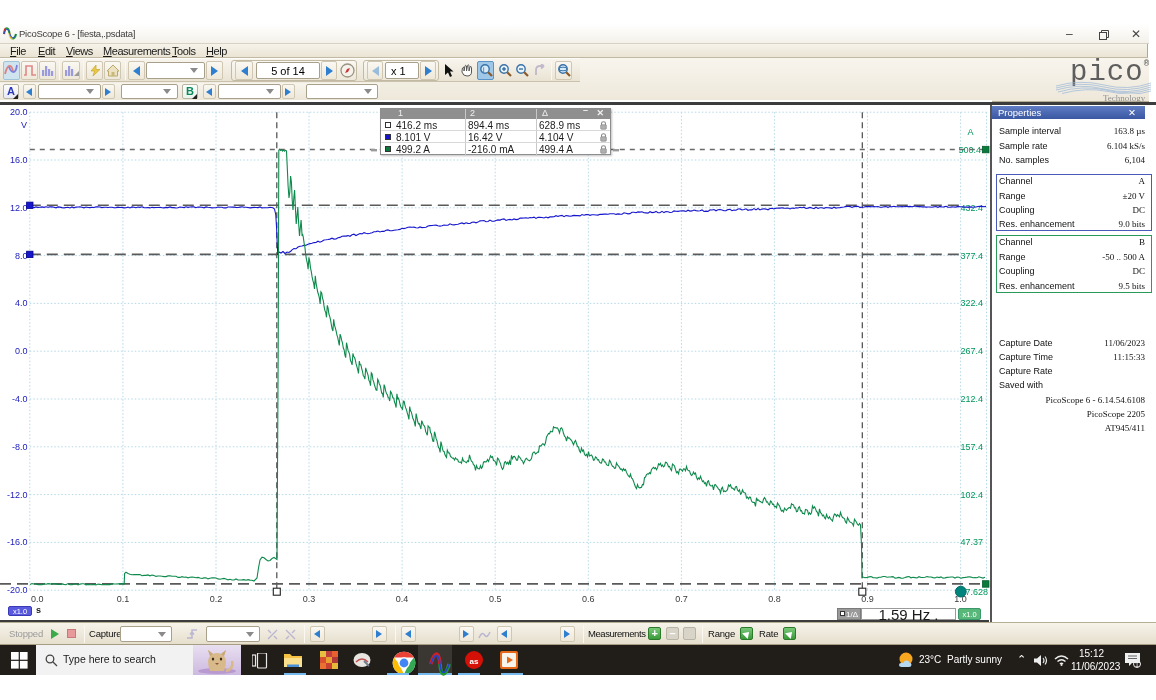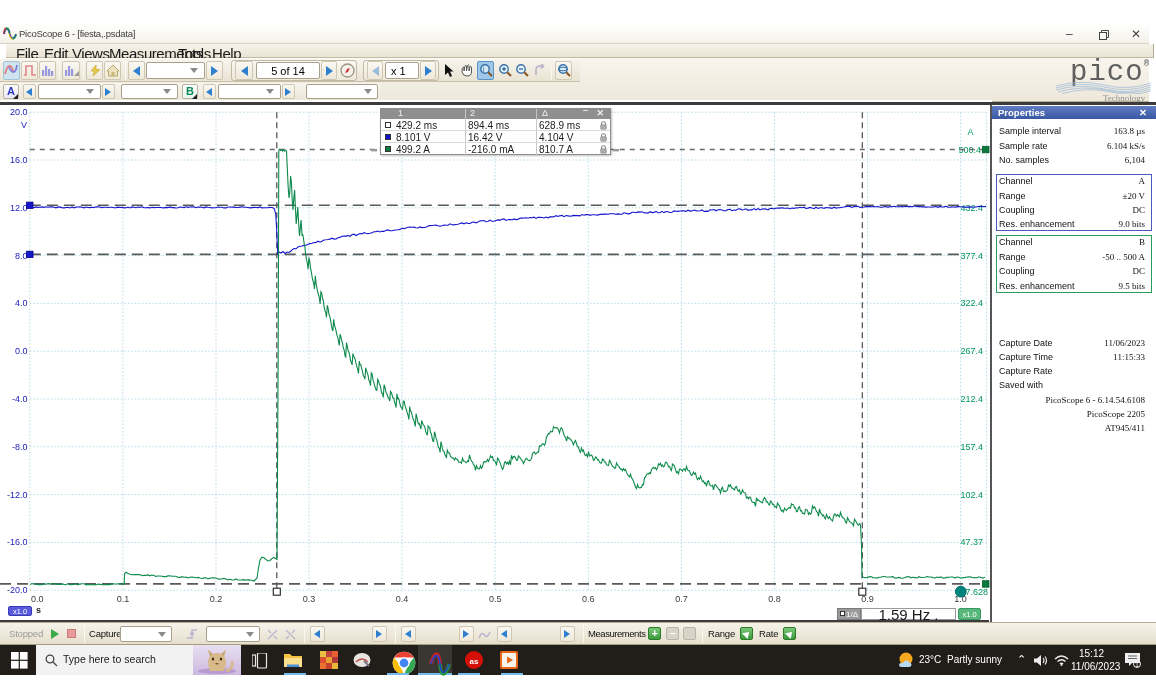--- a/index.html
+++ b/index.html
@@ -1,20 +1,20 @@
 <!DOCTYPE html>
 <html><head><meta charset="utf-8"><style>
 * { margin:0; padding:0; box-sizing:border-box; }
 body { width:1156px; height:700px; background:#fff; font-family:"Liberation Sans",sans-serif; position:relative; overflow:hidden; }
 .abs { position:absolute; }
 
 #titlebar { left:0; top:24px; width:1149px; height:20px; background:linear-gradient(#ffffff,#f4f1ea); border-bottom:1px solid #d8d2c4; }
 #title-text { left:19px; top:28px; font-size:9.5px; letter-spacing:-0.25px; color:#3c3c3c; }
 .winbtn { top:27px; font-size:12px; color:#444; }
-#menubar { left:0; top:44px; width:1148px; border-right:1px solid #b0a794; border-bottom:1px solid #c2b9a5; height:14px; background:linear-gradient(#f6f3ea,#eae4d4); font-size:15px; color:#1a1a1a; letter-spacing:-0.45px;margin-left:6px; }
+#menubar { left:0; top:44px; width:1148px; border-right:1px solid #b0a794; border-bottom:1px solid #c2b9a5; height:14px; background:linear-gradient(#f6f3ea,#eae4d4); font-size:11px; color:#1a1a1a; letter-spacing:-0.45px; }
 .mi { position:absolute; top:1px; }
 .mi u { text-decoration:underline; }
 #tbband { left:0; top:58px; width:1149px; height:44px; background:linear-gradient(#f8f5ee,#eee8da); border-bottom:1px solid #b7ae97; }
 #darkline { left:0; top:102px; width:1156px; height:2.5px; background:#3c3c3c; z-index:6; }
 #darkline2 { left:0; top:620px; width:989px; height:2px; background:#3c3c3c; z-index:6; }
 #toolbar1 { left:0; top:58px; width:580px; height:24px; background:linear-gradient(#f8f5ee,#e9e3d3); border-top:1px solid #fdfcf8; border-bottom:1px solid #c9c1ac;padding-left:41px; }
 #toolbar2 { left:0; top:83px; width:380px; height:18px; background:linear-gradient(#f8f5ee,#ebe5d6); }
 .tbtn { position:absolute; top:2px; height:19px; border:1px solid #cfc7b2; border-radius:2px; background:linear-gradient(#faf8f2,#eee8d9); }
 .sep { position:absolute; top:2px; height:19px; width:1px; background:#b9b09a; border-right:1px solid #faf8f0; }
 .combo { position:absolute; background:#fff; border:1px solid #a9a08b; border-radius:2px; }
@@ -36,21 +36,21 @@
 .hb { fill:#1616cd; stroke:#00008b; stroke-width:0.8; }
 .hg { fill:#0a7a3c; stroke:#005c2a; stroke-width:0.8; }
 
 #meas { left:380px; top:107.5px; width:231px; height:47px; background:#fff; border:1px solid #8d8d8d; box-shadow:1px 1px 2px rgba(0,0,0,0.25); font-size:10px; }
 #meas-h { position:absolute; left:0; top:0; right:0; height:10.5px; background:#8f8f8f; color:#f0f0f0; font-size:9px; }
 .mrow { position:absolute; left:0; right:0; height:12px; border-bottom:1px solid #d8d8d8; }
 .mc { position:absolute; top:0.5px; color:#1c1c1c; }
 .msq { position:absolute; left:4px; top:3px; width:6px; height:6px; border:1px solid #333; }
 
 #props { left:990px; top:105px; width:166px; height:517px; background:#fff; border-left:2px solid #555; font-size:9px; color:#111; }
-#props-h { position:absolute; left:0; top:1px; right:0; height:13px; background:linear-gradient(#5f7cc4,#3a57a2); color:#fff; font-weight:bold; font-size:9.5px; }
+#props-h { position:absolute; left:0; top:1px; right:11px; height:13px; background:linear-gradient(#5f7cc4,#3a57a2); color:#fff; font-weight:normal; font-size:9.5px; }
 .pl { position:absolute; left:7px; }
 .pr { position:absolute; right:11px;font-family:Liberation Serif, serif; }
 .pbox { position:absolute; left:4px; right:4px; }
 
 #botbar { left:0; top:622px; width:1156px; height:23px; background:linear-gradient(#f6f3ea,#e6dfcd); border-top:1px solid #b7ae97; border-bottom:1px solid #a79d85; font-size:9.5px; letter-spacing:-0.2px; }
 
 #taskbar { left:0; top:645px; width:1156px; height:30px; background:#211d19; }
 #search { position:absolute; left:36px; top:0; width:205px; height:30px; background:#f2f2f2; }
 .tico { position:absolute; top:3px; width:24px; height:24px; }
 .tray { color:#fff; font-size:10px; }
@@ -312,21 +312,21 @@
       <span style="position:absolute;left:17px;top:-0.5px">1</span>
       <span style="position:absolute;left:89px;top:-0.5px">2</span>
       <span style="position:absolute;left:161px;top:-0.5px">Δ</span>
       <span style="position:absolute;right:22px;top:-3.5px;font-weight:bold">–</span>
       <span style="position:absolute;right:6px;top:-1px;font-weight:bold">✕</span>
     </div>
 <div style="position:absolute;left:84px;top:0;width:1px;height:47px;background:#c8c8c8"></div>
 <div style="position:absolute;left:155px;top:0;width:1px;height:47px;background:#c8c8c8"></div>
 <div class="mrow" style="top:10.5px">
       <span class="msq" style="background:#fff"></span>
-      <span class="mc" style="left:15px">429.2 ms</span>
+      <span class="mc" style="left:15px">416.2 ms</span>
       <span class="mc" style="left:87px">894.4 ms</span>
       <span class="mc" style="left:158px">628.9 ms</span>
       <svg width="7" height="9" viewBox="0 0 7 9" style="position:absolute;right:3px;top:2px">
         <path d="M1.5 4 L1.5 2.5 Q1.5 0.8 3.5 0.8 Q5.5 0.8 5.5 2.5 L5.5 4" fill="none" stroke="#8a8a8a" stroke-width="1.1"></path>
         <rect x="0.7" y="3.8" width="5.6" height="4.4" rx="0.7" fill="#b0b0b0" stroke="#8a8a8a" stroke-width="0.7"></rect>
       </svg>
     </div>
 <div class="mrow" style="top:22.5px">
       <span class="msq" style="background:#1414cc"></span>
       <span class="mc" style="left:15px">8.101 V</span>
@@ -334,21 +334,21 @@
       <span class="mc" style="left:158px">4.104 V</span>
       <svg width="7" height="9" viewBox="0 0 7 9" style="position:absolute;right:3px;top:2px">
         <path d="M1.5 4 L1.5 2.5 Q1.5 0.8 3.5 0.8 Q5.5 0.8 5.5 2.5 L5.5 4" fill="none" stroke="#8a8a8a" stroke-width="1.1"></path>
         <rect x="0.7" y="3.8" width="5.6" height="4.4" rx="0.7" fill="#b0b0b0" stroke="#8a8a8a" stroke-width="0.7"></rect>
       </svg>
     </div>
 <div class="mrow" style="top:34.5px;border-bottom:none">
       <span class="msq" style="background:#0a7a3c"></span>
       <span class="mc" style="left:15px">499.2 A</span>
       <span class="mc" style="left:87px">-216.0 mA</span>
-      <span class="mc" style="left:158px">810.7 A</span>
+      <span class="mc" style="left:158px">499.4 A</span>
       <svg width="7" height="9" viewBox="0 0 7 9" style="position:absolute;right:3px;top:2px">
         <path d="M1.5 4 L1.5 2.5 Q1.5 0.8 3.5 0.8 Q5.5 0.8 5.5 2.5 L5.5 4" fill="none" stroke="#8a8a8a" stroke-width="1.1"></path>
         <rect x="0.7" y="3.8" width="5.6" height="4.4" rx="0.7" fill="#b0b0b0" stroke="#8a8a8a" stroke-width="0.7"></rect>
       </svg>
     </div>
 </div>
 
 <div class="abs" id="props">
 <div id="props-h">
       <span style="position:absolute;left:6px;top:0.5px">Properties</span>

